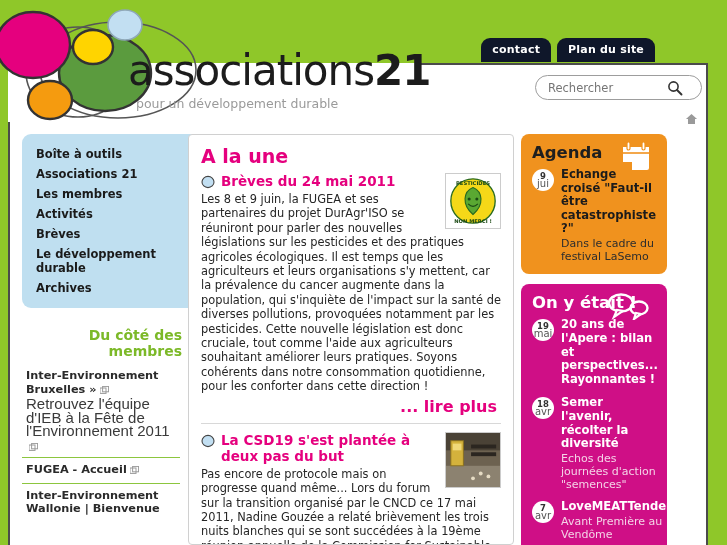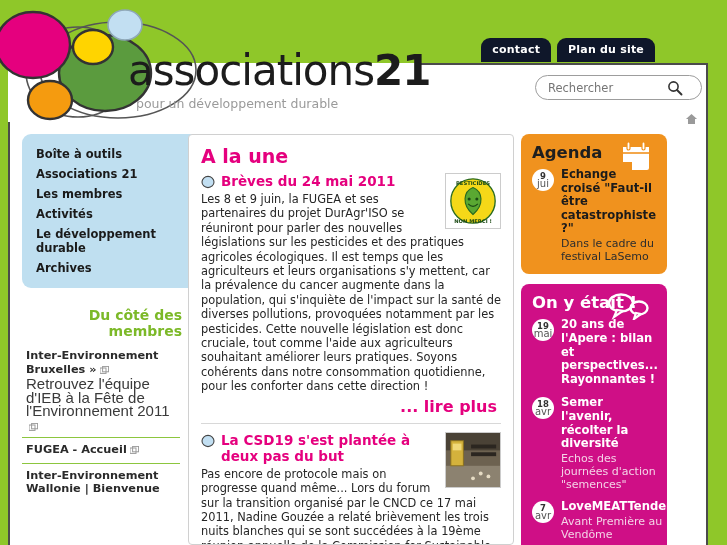--- a/index.html
+++ b/index.html
@@ -283,20 +283,21 @@
   </svg>
 </div>
 
 <div class="col-left">
 
   <nav class="menu-box">
     <a href="#">Boîte à outils</a>
     <a href="#">Associations 21</a>
     <a href="#">Les membres</a>
     <a href="#">Activités</a>
+    <a href="#">Brèves</a>
     <a href="#">Le développement durable</a>
     <a href="#">Archives</a>
   </nav>
 
   <div class="members-title">Du côté des membres</div>
 
   <div class="member-item">
     <div class="mtitle"><span>Inter-Environnement Bruxelles »</span><svg class="extlink" viewBox="0 0 9 8">
           <rect x="0" y="2" width="6" height="5.4" fill="none" stroke="#9a9a9a" stroke-width="1"></rect>
           <rect x="2.6" y="0.4" width="6" height="5.4" fill="none" stroke="#9a9a9a" stroke-width="1"></rect>

